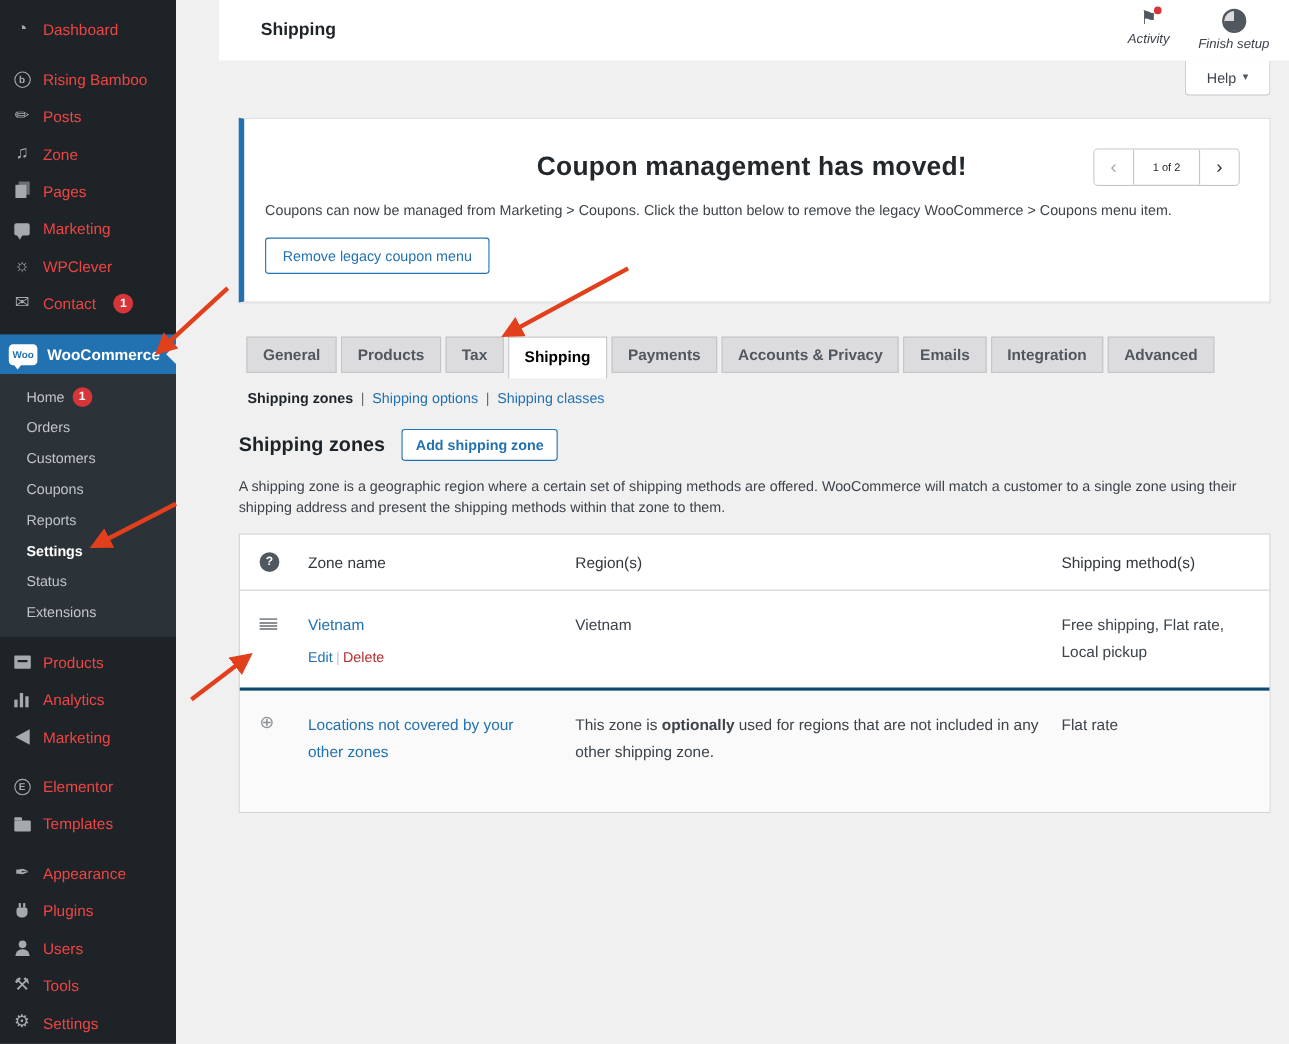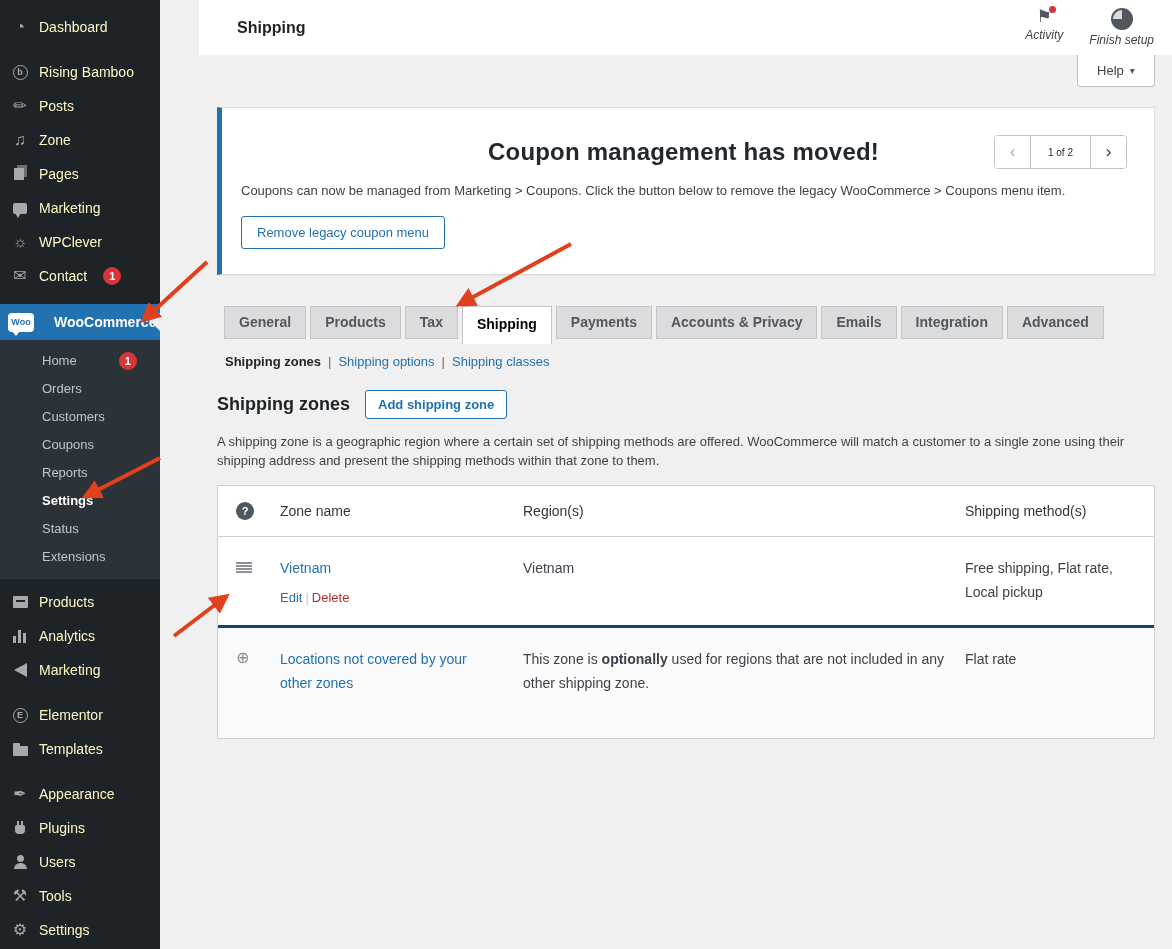--- a/index.html
+++ b/index.html
@@ -4,31 +4,31 @@
 <style>
   * { margin:0; padding:0; box-sizing:border-box; }
   html,body { width:1172px; height:949px; overflow:hidden; }
   body { font-family:"Liberation Sans","DejaVu Sans",sans-serif; background:#f0f0f1; }
   .screen { position:relative; width:1172px; height:949px; display:flex; }
 
   
   .sidebar { width:160px; flex:0 0 160px; background:#1d2327; color:#f0f0f1; font-size:14px; height:949px; }
   .sb-top { padding-top:10px; }
   .menu-item { height:34px; display:flex; align-items:center; padding:0 8px 0 10px; gap:9px; cursor:pointer; }
-  .menu-item .label { color:#fef9c3; white-space:nowrap; }
+  .menu-item .label { color:#ef4444; white-space:nowrap; }
   .sb-sep { height:11px; }
   .icn { width:20px; flex:0 0 20px; text-align:center; font-size:16px; color:#a7aaad; line-height:1; display:flex; align-items:center; justify-content:center; }
   .badge { background:#d63638; color:#fff; font-size:11px; font-weight:bold; min-width:18px; height:18px; border-radius:9px; display:inline-flex; align-items:center; justify-content:center; padding:0 5px; margin-left:7px; }
-  .woo-item { height:36px; margin-top:11px; background:#2271b1; display:flex; align-items:center; gap:20px; padding:0 8px 0 8px; position:relative; }
+  .woo-item { height:36px; margin-top:11px; background:#2271b1; display:flex; align-items:center; gap:9px; padding:0 8px 0 8px; position:relative; }
   .woo-item .label { color:#fff; font-weight:600; }
   .woo-notch { position:absolute; right:0; top:50%; transform:translateY(-50%); width:0; height:0; border-top:9px solid transparent; border-bottom:9px solid transparent; border-right:9px solid #f0f0f1; }
   .woo-logo { width:26px; height:19px; background:#fff; border-radius:4px; color:#2271b1; font-size:9px; font-weight:bold; display:flex; align-items:center; justify-content:center; position:relative; flex:0 0 26px; }
   .woo-logo::after { content:""; position:absolute; left:4px; bottom:-4px; border-left:4px solid transparent; border-right:4px solid transparent; border-top:5px solid #fff; }
   .submenu { background:#2c3338; padding:7px 0 8px; }
-  .sub-item { height:28px; line-height:28px; padding-left:42px; font-size:13px; color:#c3c4c7; cursor:pointer; display:flex; align-items:center;gap:35px; }
+  .sub-item { height:28px; line-height:28px; padding-left:24px; font-size:13px; color:#c3c4c7; cursor:pointer; display:flex; align-items:center; }
   .sub-item.current { color:#fff; font-weight:bold; }
   .sb-group { margin-top:6px; }
 
   
   .i-circle-letter { width:15px; height:15px; border:1.5px solid #a7aaad; border-radius:50%; font-size:9px; font-weight:bold; color:#a7aaad; display:flex; align-items:center; justify-content:center; }
   .i-bubble { width:14px; height:11px; background:#a7aaad; border-radius:2px; position:relative; }
   .i-bubble::after { content:""; position:absolute; left:2px; bottom:-4px; border-left:3px solid transparent; border-right:3px solid transparent; border-top:5px solid #a7aaad; }
   .i-archive { width:15px; height:12px; background:#a7aaad; border-radius:1px; position:relative; }
   .i-archive::after { content:""; position:absolute; left:3px; top:4px; width:9px; height:2px; background:#1d2327; }
   .i-bars { width:14px; height:13px; background:

